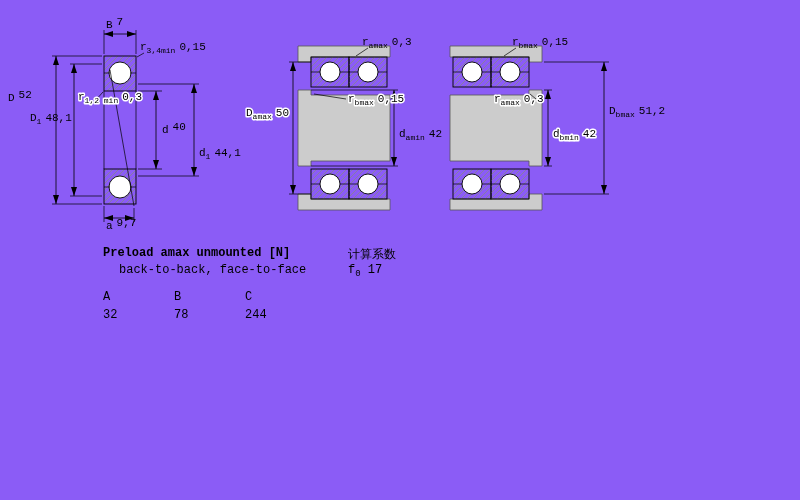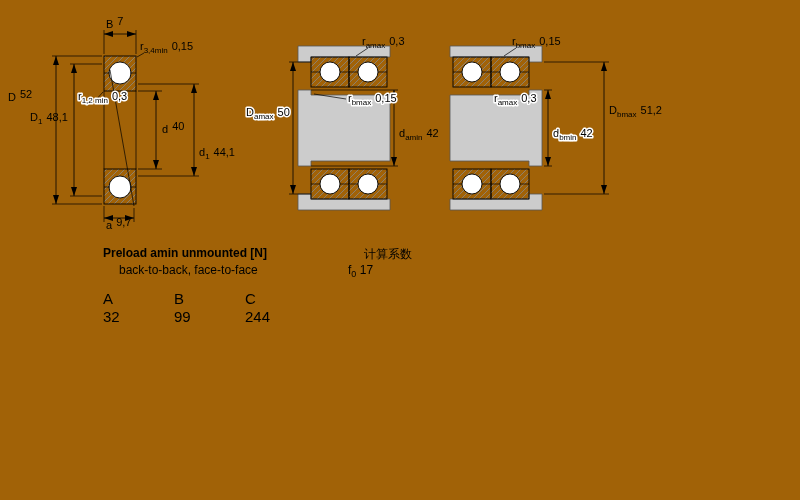--- a/index.html
+++ b/index.html
@@ -1,31 +1,31 @@
 <!DOCTYPE html>
 <html><head>
 <meta charset="utf-8">
 <style>
   html,body{margin:0;padding:0;background:#fff;}
-  .page{position:relative;width:800px;height:500px;background:#a16207;overflow:hidden;
-        font-family:Liberation Sans, sans-serif;color:#000;}
+  .page{position:relative;width:800px;height:500px;background:#8b5cf6;overflow:hidden;
+        font-family:Liberation Mono, monospace;color:#000;}
   .page svg{position:absolute;left:0;top:0;}
   .dim{font-size:11px;fill:#000;}
   .sub{font-size:8px;}
   .halo{paint-order:stroke;stroke:#ffffff;stroke-width:3px;stroke-linejoin:round;}
   .thin{stroke:#000;stroke-width:0.7;fill:none;}
   .blk{fill:url(#hatch);stroke:#000;stroke-width:0.9;}
   .ball{fill:#fff;stroke:#000;stroke-width:0.9;}
   .grey{stroke:#555;stroke-width:0.8;}
   .dimline{stroke:#000;stroke-width:0.8;}
   .ext{stroke:#000;stroke-width:0.7;}
   .txt{position:absolute;font-size:12px;white-space:nowrap;}
   .bold{font-weight:bold;}
   .txt sub{font-size:9px;}
-  .abc{position:absolute;font-size:15px;}
+  .abc{position:absolute;font-size:12px;}
   .abc-row span{display:inline-block;width:71px;}
   .abc-row{height:18px;}
 </style>
 </head>
 <body>
 
 <div class="page">
 
 <svg width="800" height="500" viewBox="0 0 800 500">
   <defs>
@@ -161,28 +161,28 @@
       <line class="thin" x1="516" y1="48" x2="504" y2="56"></line>
       <line class="thin" x1="536" y1="99" x2="530" y2="94"></line>
     </g>
     <text class="dim" x="512" y="45"><tspan>r</tspan><tspan class="sub" dy="3">bmax</tspan><tspan dy="-3" dx="4">0,15</tspan></text>
     <text class="dim halo" x="494" y="102"><tspan>r</tspan><tspan class="sub" dy="3">amax</tspan><tspan dy="-3" dx="4">0,3</tspan></text>
     <text class="dim" x="609" y="114"><tspan>D</tspan><tspan class="sub" dy="3">bmax</tspan><tspan dy="-3" dx="4">51,2</tspan></text>
     <text class="dim halo" x="553" y="137"><tspan>d</tspan><tspan class="sub" dy="3">bmin</tspan><tspan dy="-3" dx="4">42</tspan></text>
   </g>
 </svg>
 
-  <div class="txt bold" style="left:103px;top:246px;">Preload amin unmounted [N]</div>
+  <div class="txt bold" style="left:103px;top:246px;">Preload amax unmounted [N]</div>
   <div class="txt" style="left:103px;top:263px;margin-left:16px;">back-to-back, face-to-face</div>
 
-  <div class="txt" style="left:364px;top:246px;">计算系数</div>
+  <div class="txt" style="left:348px;top:246px;">计算系数</div>
   <div class="txt" style="left:348px;top:263px;"><span>f</span><sub>0</sub> <span>17</span></div>
 
   <div class="abc" style="left:103px;top:290px;">
     <div class="abc-row">
       <span>A</span><span>B</span><span>C</span>
     </div>
     <div class="abc-row">
-      <span>32</span><span>99</span><span>244</span>
+      <span>32</span><span>78</span><span>244</span>
     </div>
   </div>
 
 </div>
 
 </body></html>

